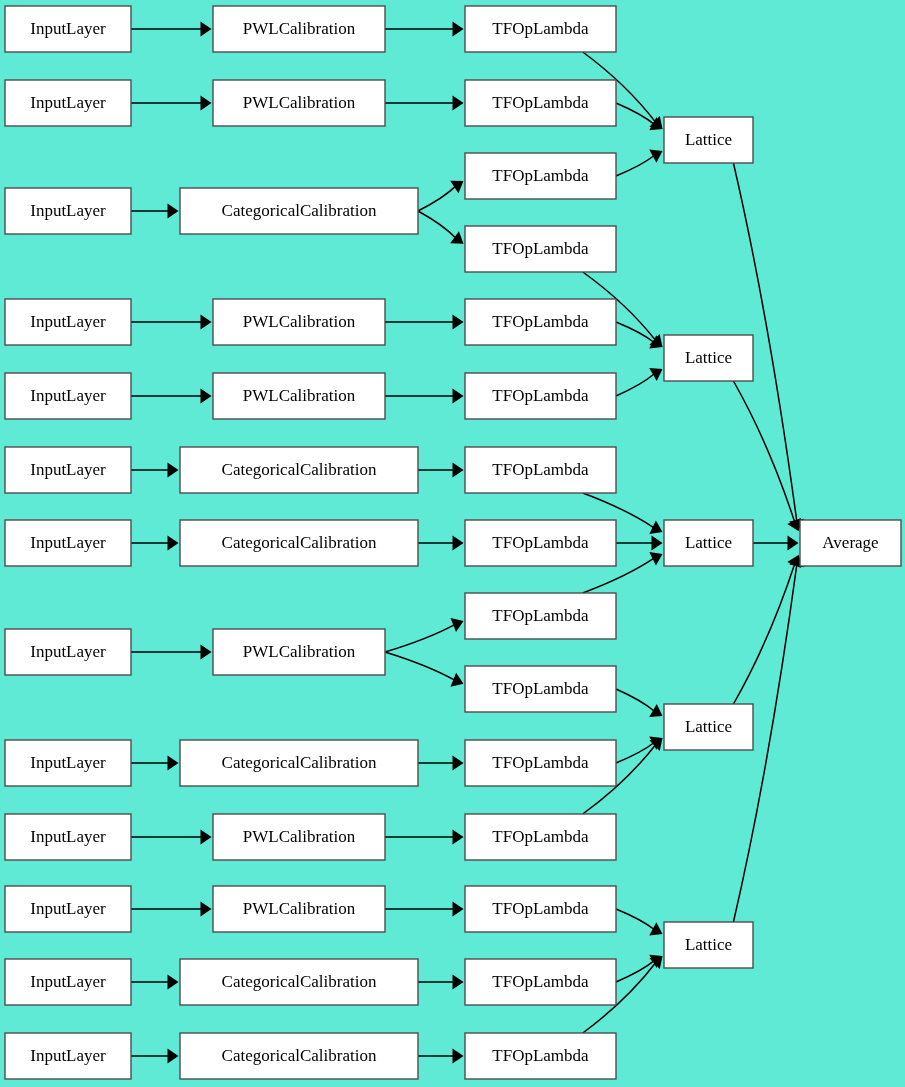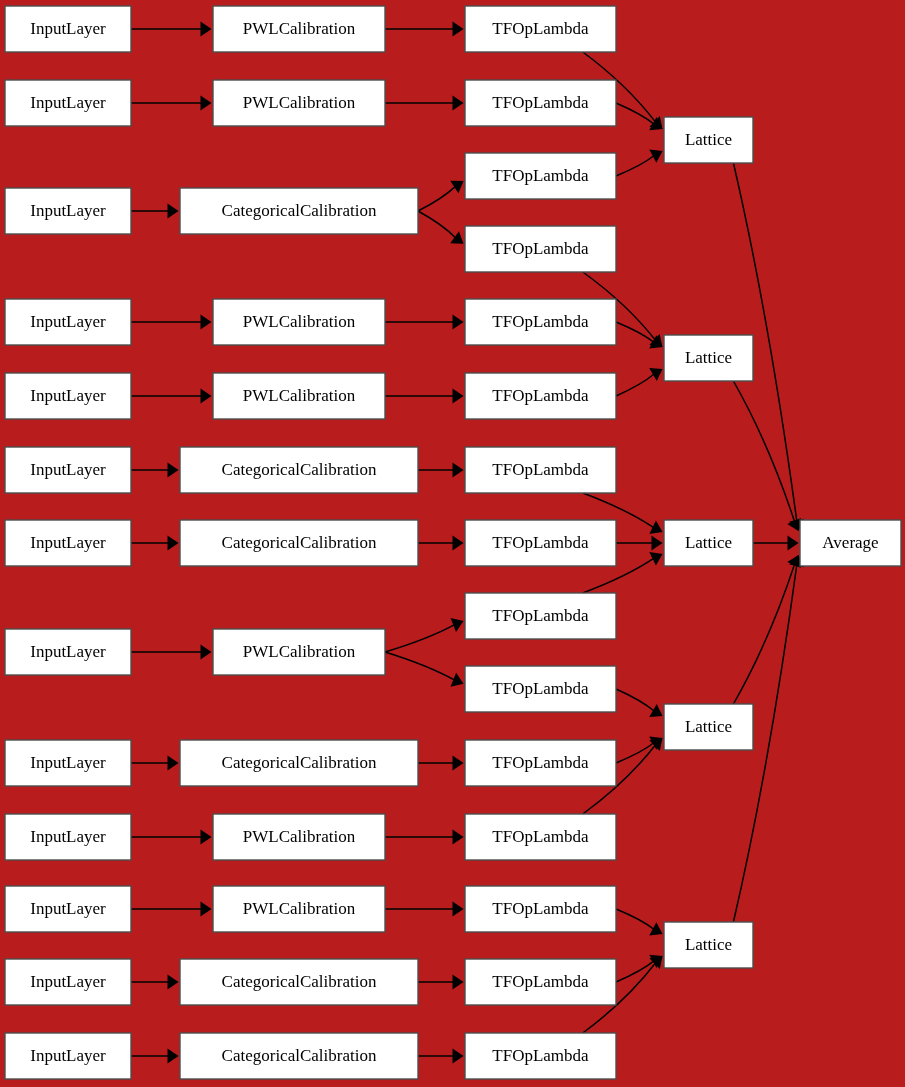--- a/index.html
+++ b/index.html
@@ -4,21 +4,21 @@
 <style>
   html, body {
     margin: 0;
     padding: 0;
     background: #ffffff;
   }
   #graph-root {
     position: relative;
     width: 905px;
     height: 1087px;
-    background: #b91c1c;
+    background: #5eead4;
     font-family: "Liberation Serif", "DejaVu Serif", serif;
   }
   svg#graph-canvas {
     position: absolute;
     left: 0;
     top: 0;
     width: 905px;
     height: 1087px;
     display: block;
   }

